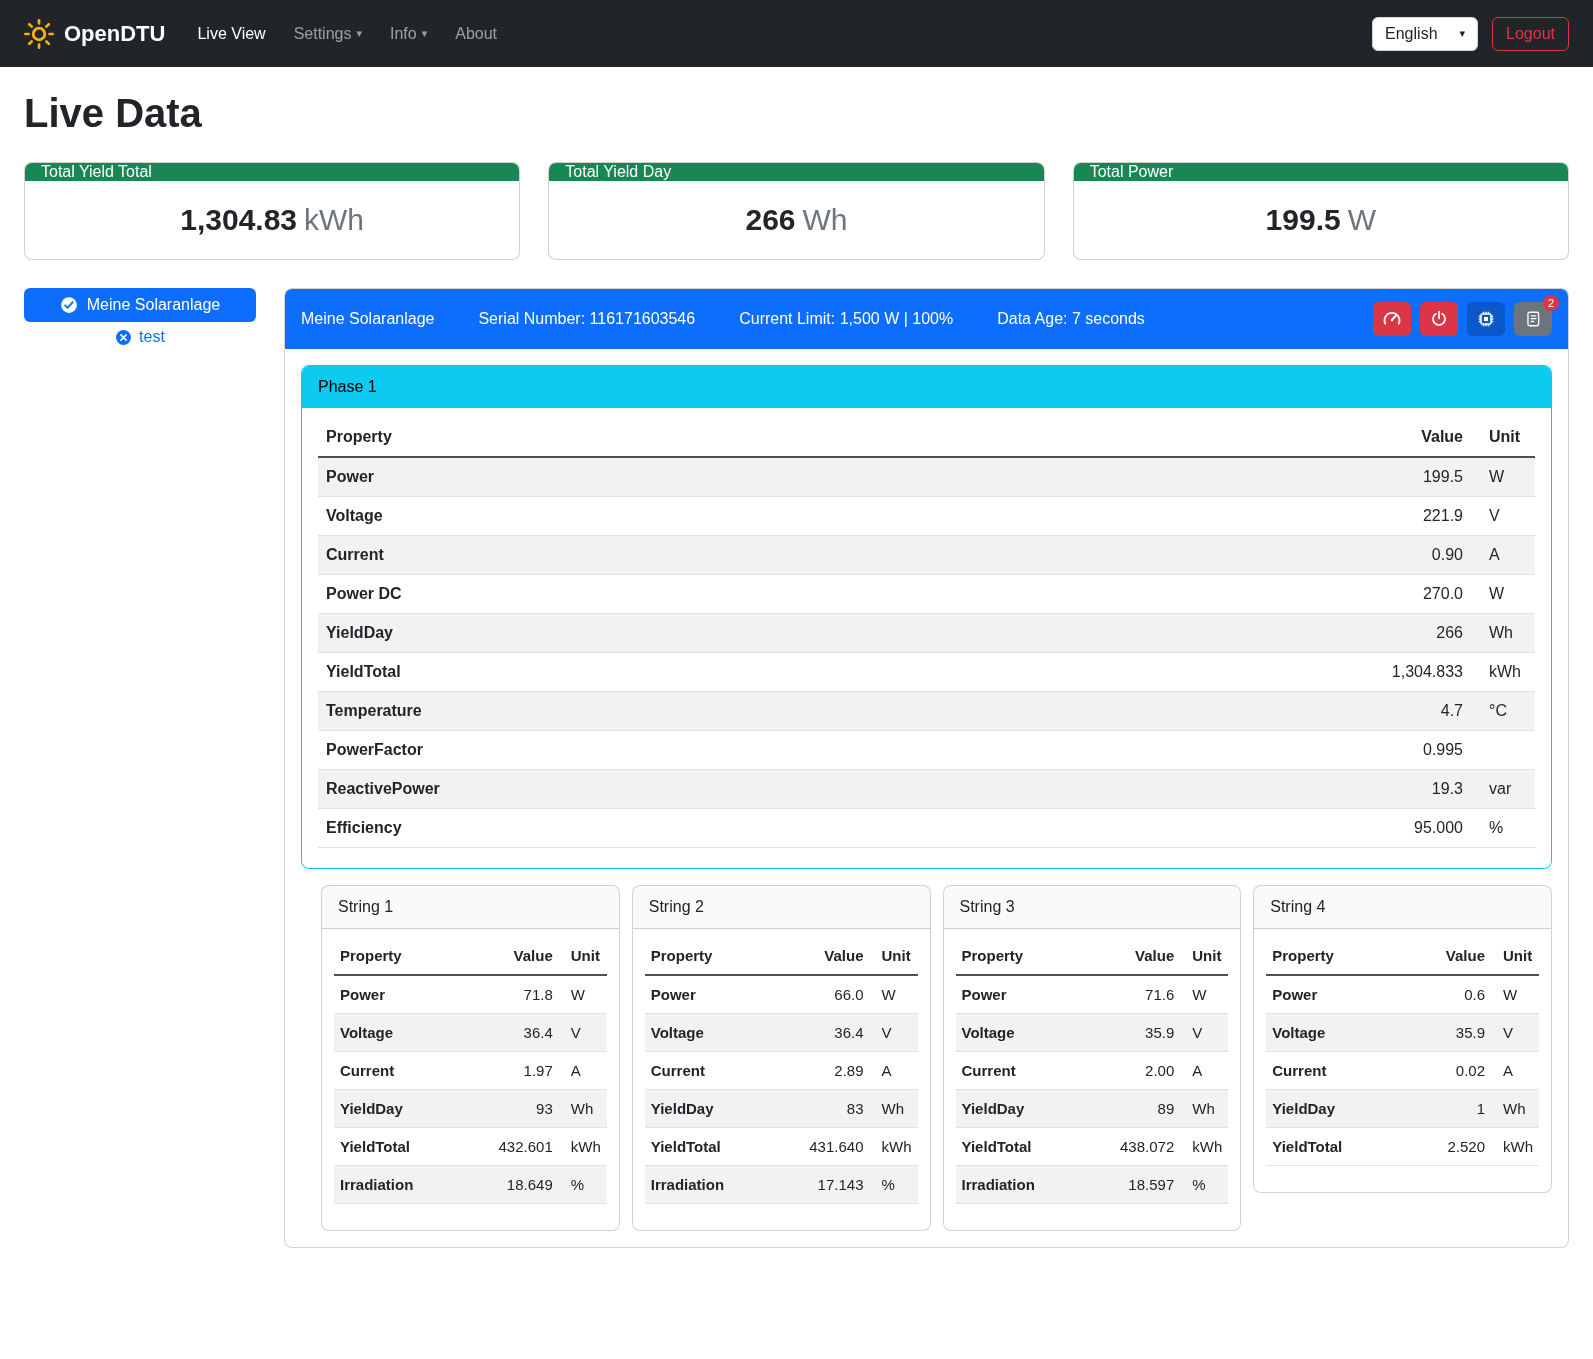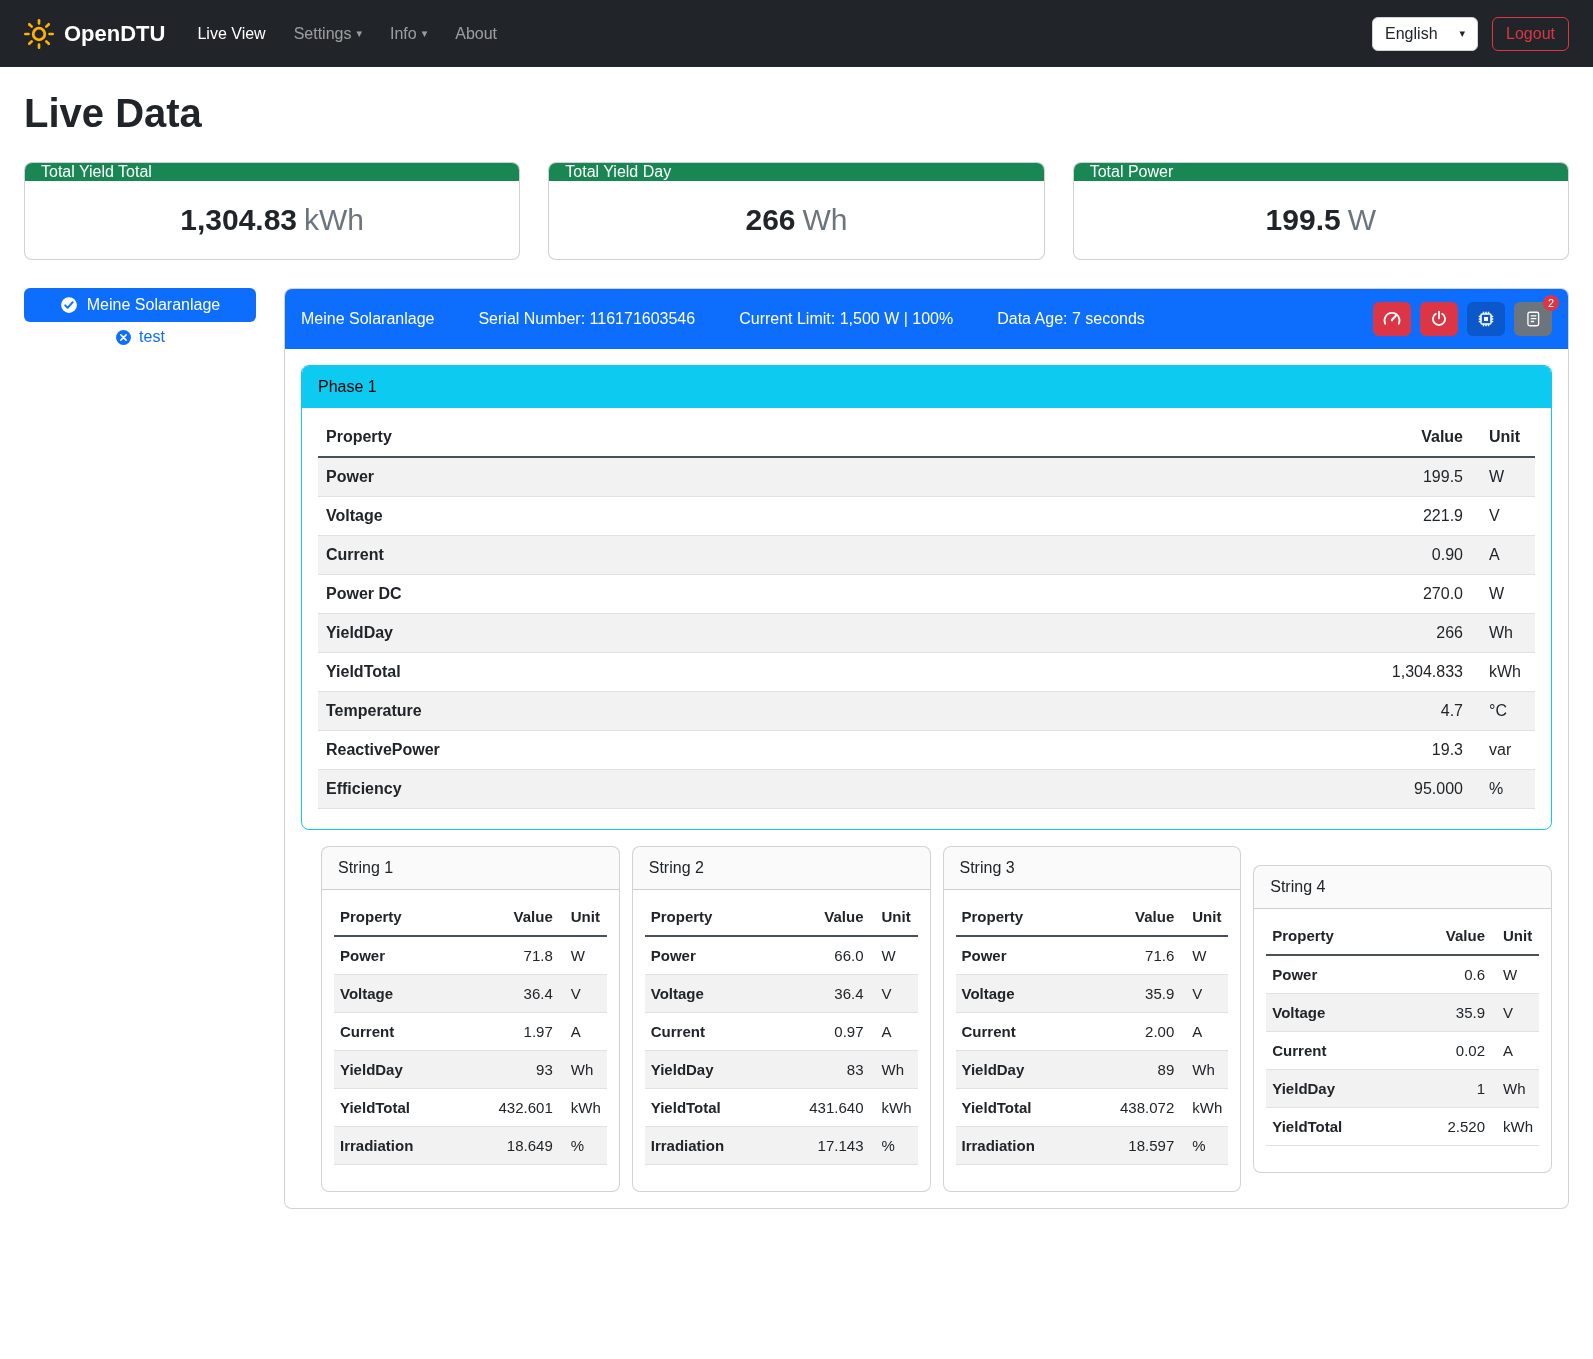--- a/index.html
+++ b/index.html
@@ -74,21 +74,21 @@
   thead th { border-bottom: 2px solid #495057; }
   tbody th { font-weight: 700; }
   .col-val { text-align: right; white-space: nowrap; }
   .col-unit { white-space: nowrap; }
 
   .phase-table .col-prop { width: 74%; }
   .phase-table .col-unit { width: 64px; padding-left: 18px; }
   .phase-table tbody tr:nth-child(odd) { background: rgba(0,0,0,.05); }
 
   
-  .strings-row { display: flex; gap: 12px; align-items: center; padding-left: 20px; }
+  .strings-row { display: flex; gap: 12px; align-items: flex-start; padding-left: 20px; }
   .string-card { flex: 1; border: 1px solid rgba(0,0,0,.175); border-radius: 8px;
     overflow: hidden; background: #fff; }
   .string-header { padding: 12px 16px; background: rgba(0,0,0,.02);
     border-bottom: 1px solid rgba(0,0,0,.175); }
   .string-body { padding: 8px 12px 26px; }
   .string-table th, .string-table td { font-size: 15px; padding: 10px 6px; }
   .string-table .col-prop { width: 54%; }
   .string-table .col-unit { width: 44px; padding-left: 12px; }
   .string-table tbody tr:nth-child(even) { background: rgba(0,0,0,.05); }
 </style>
@@ -274,20 +274,25 @@
                     <th class="col-prop">YieldTotal</th>
                     <td class="col-val">1,304.833</td>
                     <td class="col-unit">kWh</td>
                   </tr>
                   <tr>
                     <th class="col-prop">Temperature</th>
                     <td class="col-val">4.7</td>
                     <td class="col-unit">°C</td>
                   </tr>
                   <tr>
+                    <th class="col-prop">PowerFactor</th>
+                    <td class="col-val">0.995</td>
+                    <td class="col-unit"></td>
+                  </tr>
+                  <tr>
                     <th class="col-prop">ReactivePower</th>
                     <td class="col-val">19.3</td>
                     <td class="col-unit">var</td>
                   </tr>
                   <tr>
                     <th class="col-prop">Efficiency</th>
                     <td class="col-val">95.000</td>
                     <td class="col-unit">%</td>
                   </tr>
                 </tbody>
@@ -361,21 +366,21 @@
                       <td class="col-val">66.0</td>
                       <td class="col-unit">W</td>
                     </tr>
                     <tr>
                       <th class="col-prop">Voltage</th>
                       <td class="col-val">36.4</td>
                       <td class="col-unit">V</td>
                     </tr>
                     <tr>
                       <th class="col-prop">Current</th>
-                      <td class="col-val">0.97</td>
+                      <td class="col-val">2.89</td>
                       <td class="col-unit">A</td>
                     </tr>
                     <tr>
                       <th class="col-prop">YieldDay</th>
                       <td class="col-val">83</td>
                       <td class="col-unit">Wh</td>
                     </tr>
                     <tr>
                       <th class="col-prop">YieldTotal</th>
                       <td class="col-val">431.640</td>

